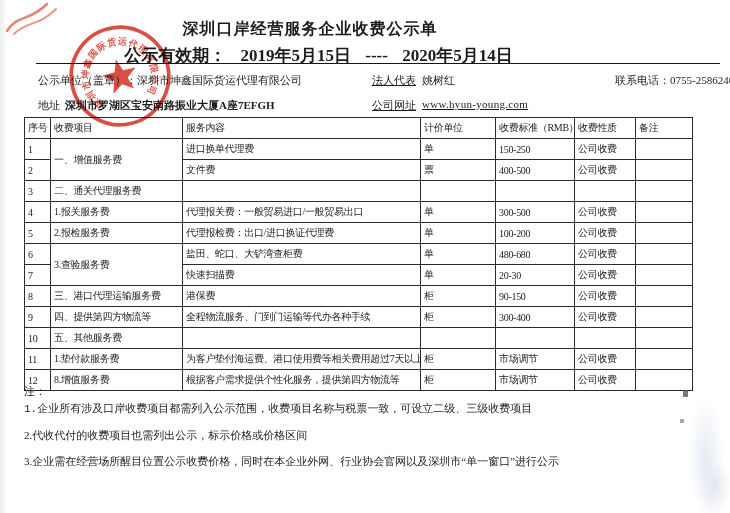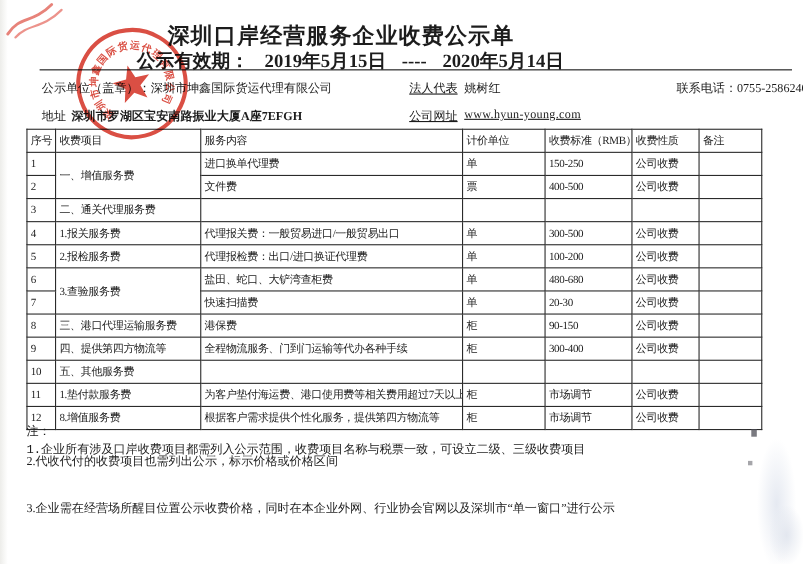--- a/index.html
+++ b/index.html
@@ -9,21 +9,21 @@
     font-family:"Liberation Serif","DejaVu Serif",serif;
     color:#1c1c1c;
     overflow:hidden;
   }
   .page {
     position:relative; width:730px; height:513px;
     background:linear-gradient(90deg,#ededea 0px,#ffffff 7px);
   }
   .title {
     position:absolute; top:19px; left:0; width:620px;
-    text-align:center; font-size:20px; font-weight:bold; letter-spacing:1px;
+    text-align:center; font-size:16px; font-weight:bold; letter-spacing:1px;
   }
   .validity {
     position:absolute; top:44px; left:0; width:637px;
     text-align:center; font-size:17px; font-weight:bold;
   }
   .validity span { margin:0 5px; }
   .rule {
     position:absolute; top:63px; left:36px; width:684px;
     border-top:1.5px solid #141414;
   }
@@ -45,21 +45,21 @@
   .fee-table th, .fee-table td {
     border:1px solid #2b2b2b; height:20px;
     padding:0 3px; text-align:left; vertical-align:middle;
     font-weight:normal; white-space:nowrap; overflow:hidden;
   }
 
   .notes { position:absolute; left:24px; top:384px; width:700px; font-size:11px; }
   .note-line { position:absolute; left:0; white-space:nowrap; }
   .n0 { top:0px; }
   .n1 { top:17px;font-family:Liberation Mono, monospace; }
-  .n2 { top:28px; }
+  .n2 { top:44px; }
   .n3 { top:70px;text-align:center; }
 
   .stamp {
     position:absolute; left:67px; top:23px; width:106px; height:106px;
     transform:rotate(-14deg);
     mix-blend-mode:multiply; opacity:0.9;
     pointer-events:none;
   }
   .stamp text { font-family:"Liberation Serif","DejaVu Serif",serif; font-weight:bold; }
 

